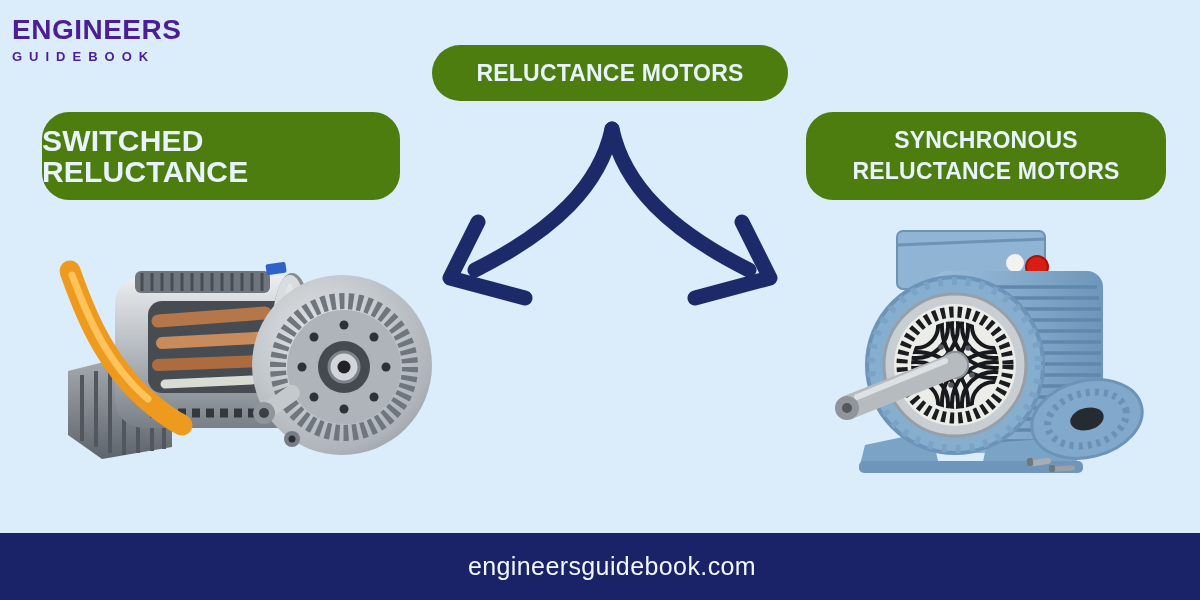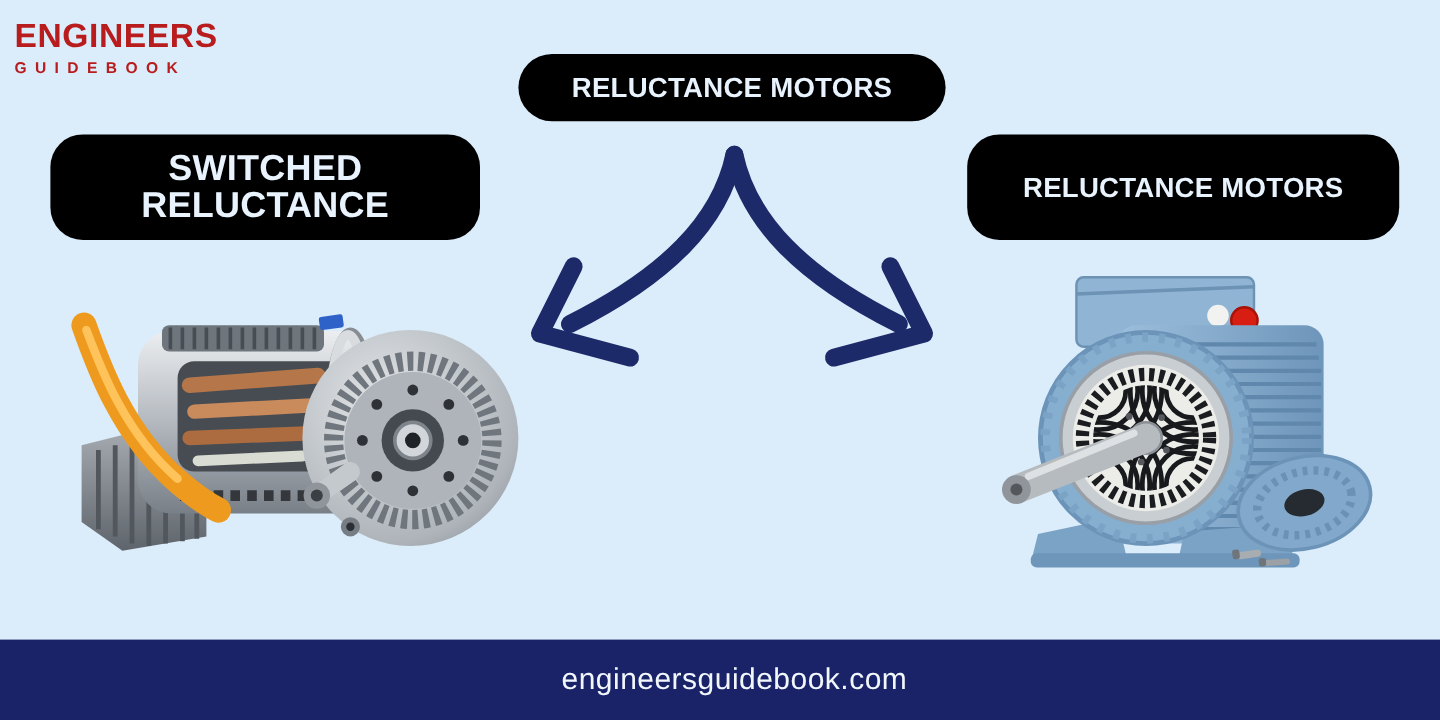--- a/index.html
+++ b/index.html
@@ -2,28 +2,28 @@
 <html><head>
 <meta charset="utf-8">
 <style>
   html,body{margin:0;padding:0;}
   body{
     width:1200px;height:600px;position:relative;overflow:hidden;
     background:#DBECFA;
     font-family:"Liberation Sans", sans-serif;
   }
   
-  .logo{position:absolute;left:12px;top:14px;color:#b91c1c;}
+  .logo{position:absolute;left:12px;top:14px;color:#4c1d95;}
   .logo .l1{font-size:28px;font-weight:800;letter-spacing:.5px;}
   .logo .l2{font-size:13px;font-weight:700;letter-spacing:7px;margin-top:3px;margin-left:0;}
   
   .node{
-    position:absolute;background:#000000;color:#E8F3FD;
+    position:absolute;background:#4d7c0f;color:#E8F3FD;
     display:flex;flex-direction:column;align-items:center;justify-content:center;
-    text-align:center;font-weight:800;letter-spacing:.2px;
+    text-align:left;font-weight:800;letter-spacing:.2px;
   }
   .node-root{left:432px;top:45px;width:356px;height:56px;border-radius:28px;font-size:23px;}
   .node-left{left:42px;top:112px;width:358px;height:88px;border-radius:27px;font-size:30px;line-height:31px;}
   .node-right{left:806px;top:112px;width:360px;height:88px;border-radius:27px;font-size:23px;line-height:31px;}
   
   .arrows{position:absolute;left:435px;top:115px;width:350px;height:195px;}
   .arrows path{stroke:#1C2A69;stroke-width:15;fill:none;stroke-linecap:round;stroke-linejoin:round;}
   
   .img-left{position:absolute;left:30px;top:243px;width:405px;height:225px;}
   .img-right{position:absolute;left:835px;top:213px;width:332px;height:272px;}
@@ -51,20 +51,21 @@
   <path d="M43 107 L15 163 L90 183"></path>
   <path d="M177 14 C189 70 234 115 314 155"></path>
   <path d="M307 107 L335 163 L260 183"></path>
 </svg>
 
 <div class="node node-left">
   <span>SWITCHED RELUCTANCE</span>
 </div>
 
 <div class="node node-right">
+  <span>SYNCHRONOUS</span>
   <span>RELUCTANCE MOTORS</span>
 </div>
 
 <svg class="img-left" viewBox="0 0 405 225" aria-hidden="true">
   <defs>
     <linearGradient id="metal" x1="0" y1="0" x2="0" y2="1">
       <stop offset="0" stop-color="#ECEEF0"></stop>
         <stop offset=".45" stop-color="#B9BEC4"></stop>
         <stop offset="1" stop-color="#787F86"></stop>
     </linearGradient>

